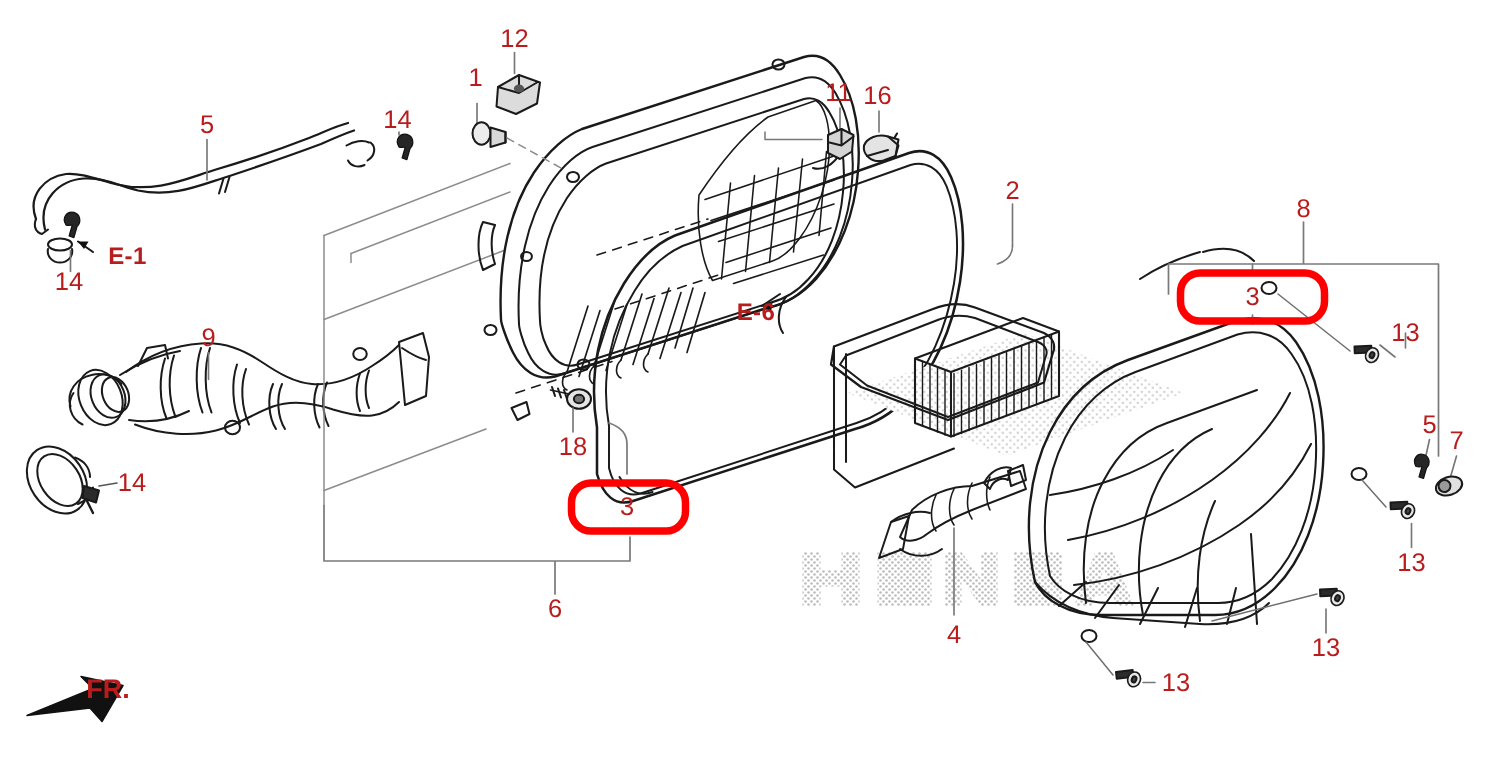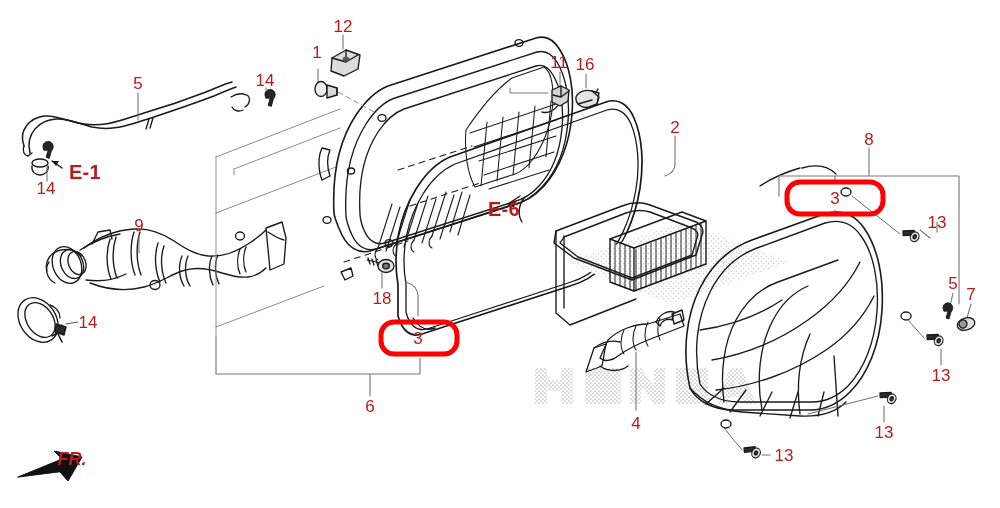--- a/index.html
+++ b/index.html
@@ -1,22 +1,22 @@
 <!DOCTYPE html>
 <html><head>
 <meta charset="utf-8">
 <style>
   html,body{margin:0;padding:0;background:#ffffff;}
   #stage{position:relative;width:1000px;height:508px;background:#ffffff;
          font-family:"Liberation Sans",sans-serif;overflow:hidden;}
   #art{position:absolute;inset:0;}
   .lbl{position:absolute;font-family:"Liberation Sans",sans-serif;font-size:17px;
        color:#b91c1c;transform:translate(-50%,-50%);white-space:nowrap;line-height:1;}
-  .lbl.bold{font-weight:bold;font-size:20px;letter-spacing:.3px;}
-  .lbl.fr{font-weight:bold;font-size:18px;font-style:italic;}
+  .lbl.bold{font-weight:bold;font-size:16px;letter-spacing:.3px;}
+  .lbl.fr{font-weight:bold;font-size:18px;}
 </style>
 </head>
 <body>
 
 <div id="stage">
 
   <svg id="art" viewBox="0 0 1000 508">
     <defs>
       <pattern id="dots" width="4" height="4" patternUnits="userSpaceOnUse">
         <rect width="4" height="4" fill="#ffffff"></rect>

